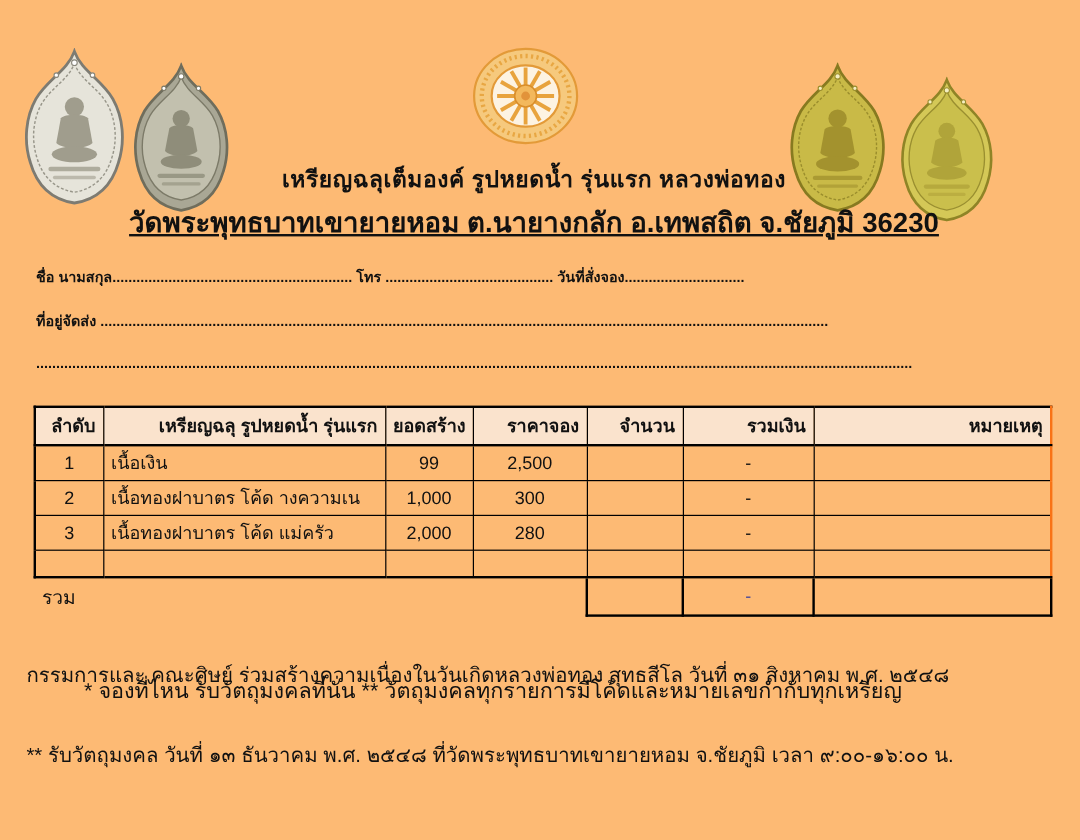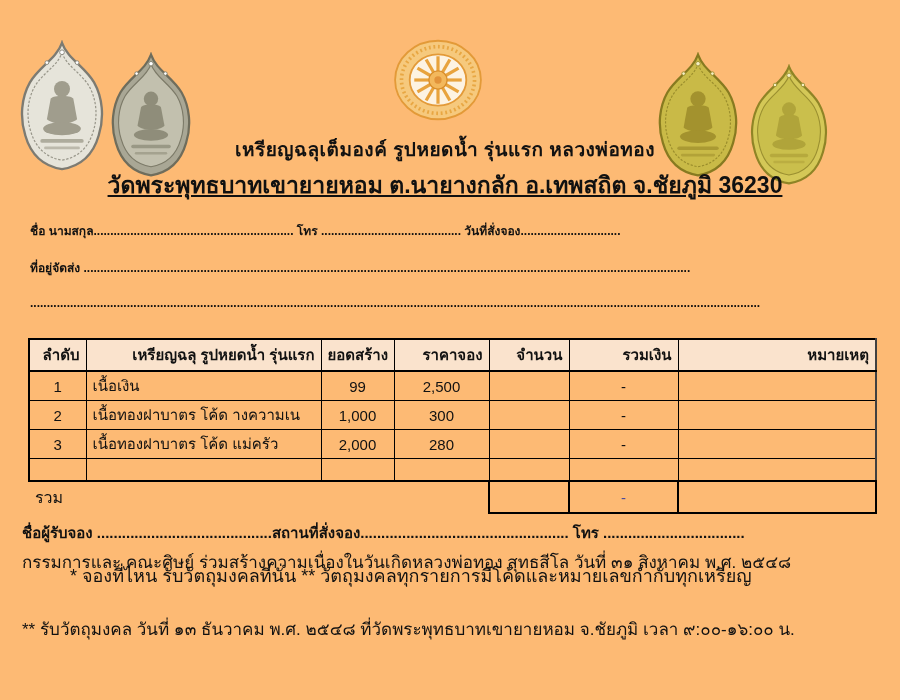--- a/index.html
+++ b/index.html
@@ -27,21 +27,21 @@
   .fl3 { top:296px; width:832px; }
 
   table.order-table {
     position:absolute; top:338px; left:28px; width:847px;
     border-collapse:collapse; table-layout:fixed; font-size:15px;
   }
   .order-table th, .order-table td {
     border:1px solid #000; padding:1px 6px; overflow:hidden; white-space:nowrap;
   }
   .order-table tr :first-child { border-left:2px solid #000; }
-  .order-table tr :last-child  { border-right:2px solid #404040; }
+  .order-table tr :last-child  { border-right:2px solid #f97316; }
   .order-table thead th {
     background:#fae3cd; font-weight:bold; height:28px;
     border-top:2px solid #000; border-bottom:2px solid #000; text-align:right;
   }
   .order-table tbody td { height:26px; }
   .order-table td.c { text-align:center;margin-left:40px; }
   .order-table td.idx { text-align:center; }
   .order-table tr.empty td { height:19px; border-bottom:2px solid #000; }
   .order-table tr.total td { border:none; height:28px; }
   .order-table tr.total td.label { text-align:left; font-weight:normal; padding-right:8px; font-size:16px; }
@@ -200,18 +200,17 @@
       </tr>
       <tr class="total">
         <td class="label" colspan="4">รวม</td>
         <td class="boxed"></td>
         <td class="boxed dash">-</td>
         <td class="boxed"></td>
       </tr>
     </tbody>
   </table>
 
-  <div class="footer-line f1">ชื่อผู้รับจอง ..........................................สถานที่สั่งจอง..................................................   โทร ..................................</div>
   <div class="footer-line f2">กรรมการและ คณะศิษย์ ร่วมสร้างความเนื่องในวันเกิดหลวงพ่อทอง สุทธสีโล วันที่ ๓๑ สิงหาคม พ.ศ. ๒๕๔๘</div>
   <div class="footer-line f3">* จองที่ไหน รับวัตถุมงคลที่นั่น ** วัตถุมงคลทุกรายการมีโค้ดและหมายเลขกำกับทุกเหรียญ</div>
   <div class="footer-line f4">** รับวัตถุมงคล วันที่ ๑๓ ธันวาคม พ.ศ. ๒๕๔๘ ที่วัดพระพุทธบาทเขายายหอม จ.ชัยภูมิ เวลา ๙:๐๐-๑๖:๐๐ น.</div>
 
 </div>
 
 </body></html>

